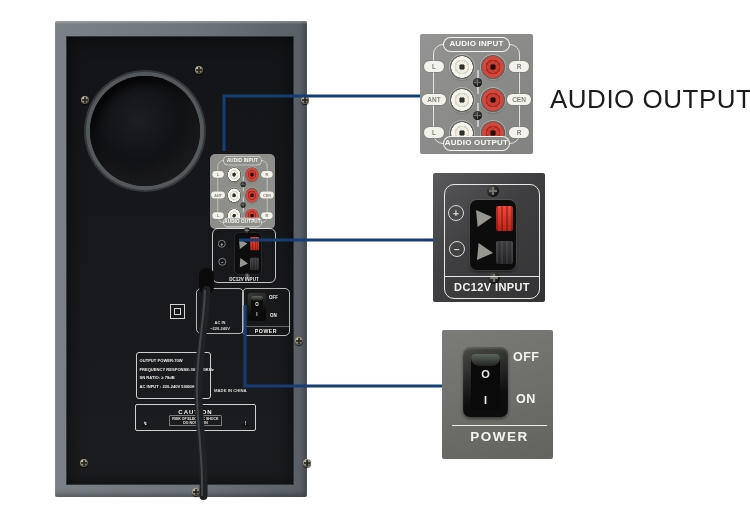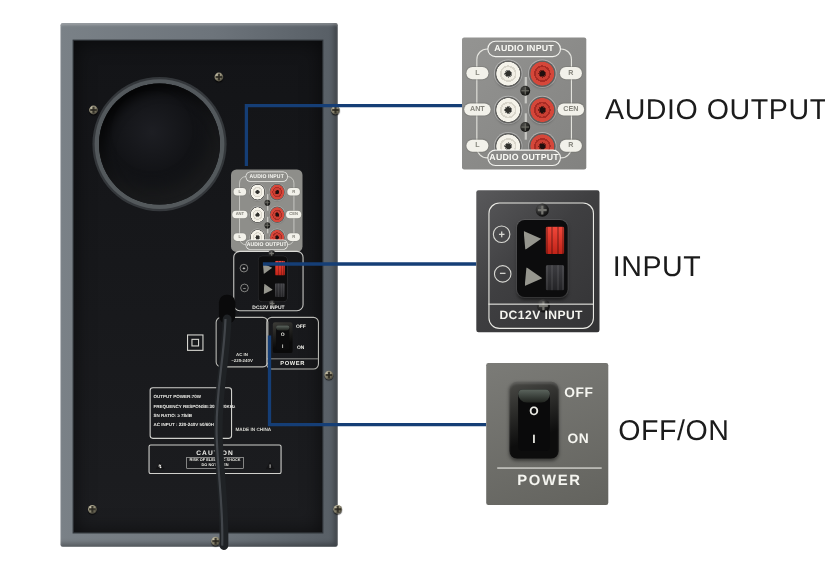--- a/index.html
+++ b/index.html
@@ -338,16 +338,14 @@
         <div class="pw-o">O</div>
         <div class="pw-i">I</div>
       </div>
     </div>
     <div class="pw-off">OFF</div>
     <div class="pw-on">ON</div>
     <div class="pw-label">POWER</div>
   </div>
 
   <div class="caption cap-audio">AUDIO OUTPUT</div>
-  <div class="caption cap-input">INPUT</div>
-  <div class="caption cap-power">OFF/ON</div>
 
 </div>
 
 </body></html>

